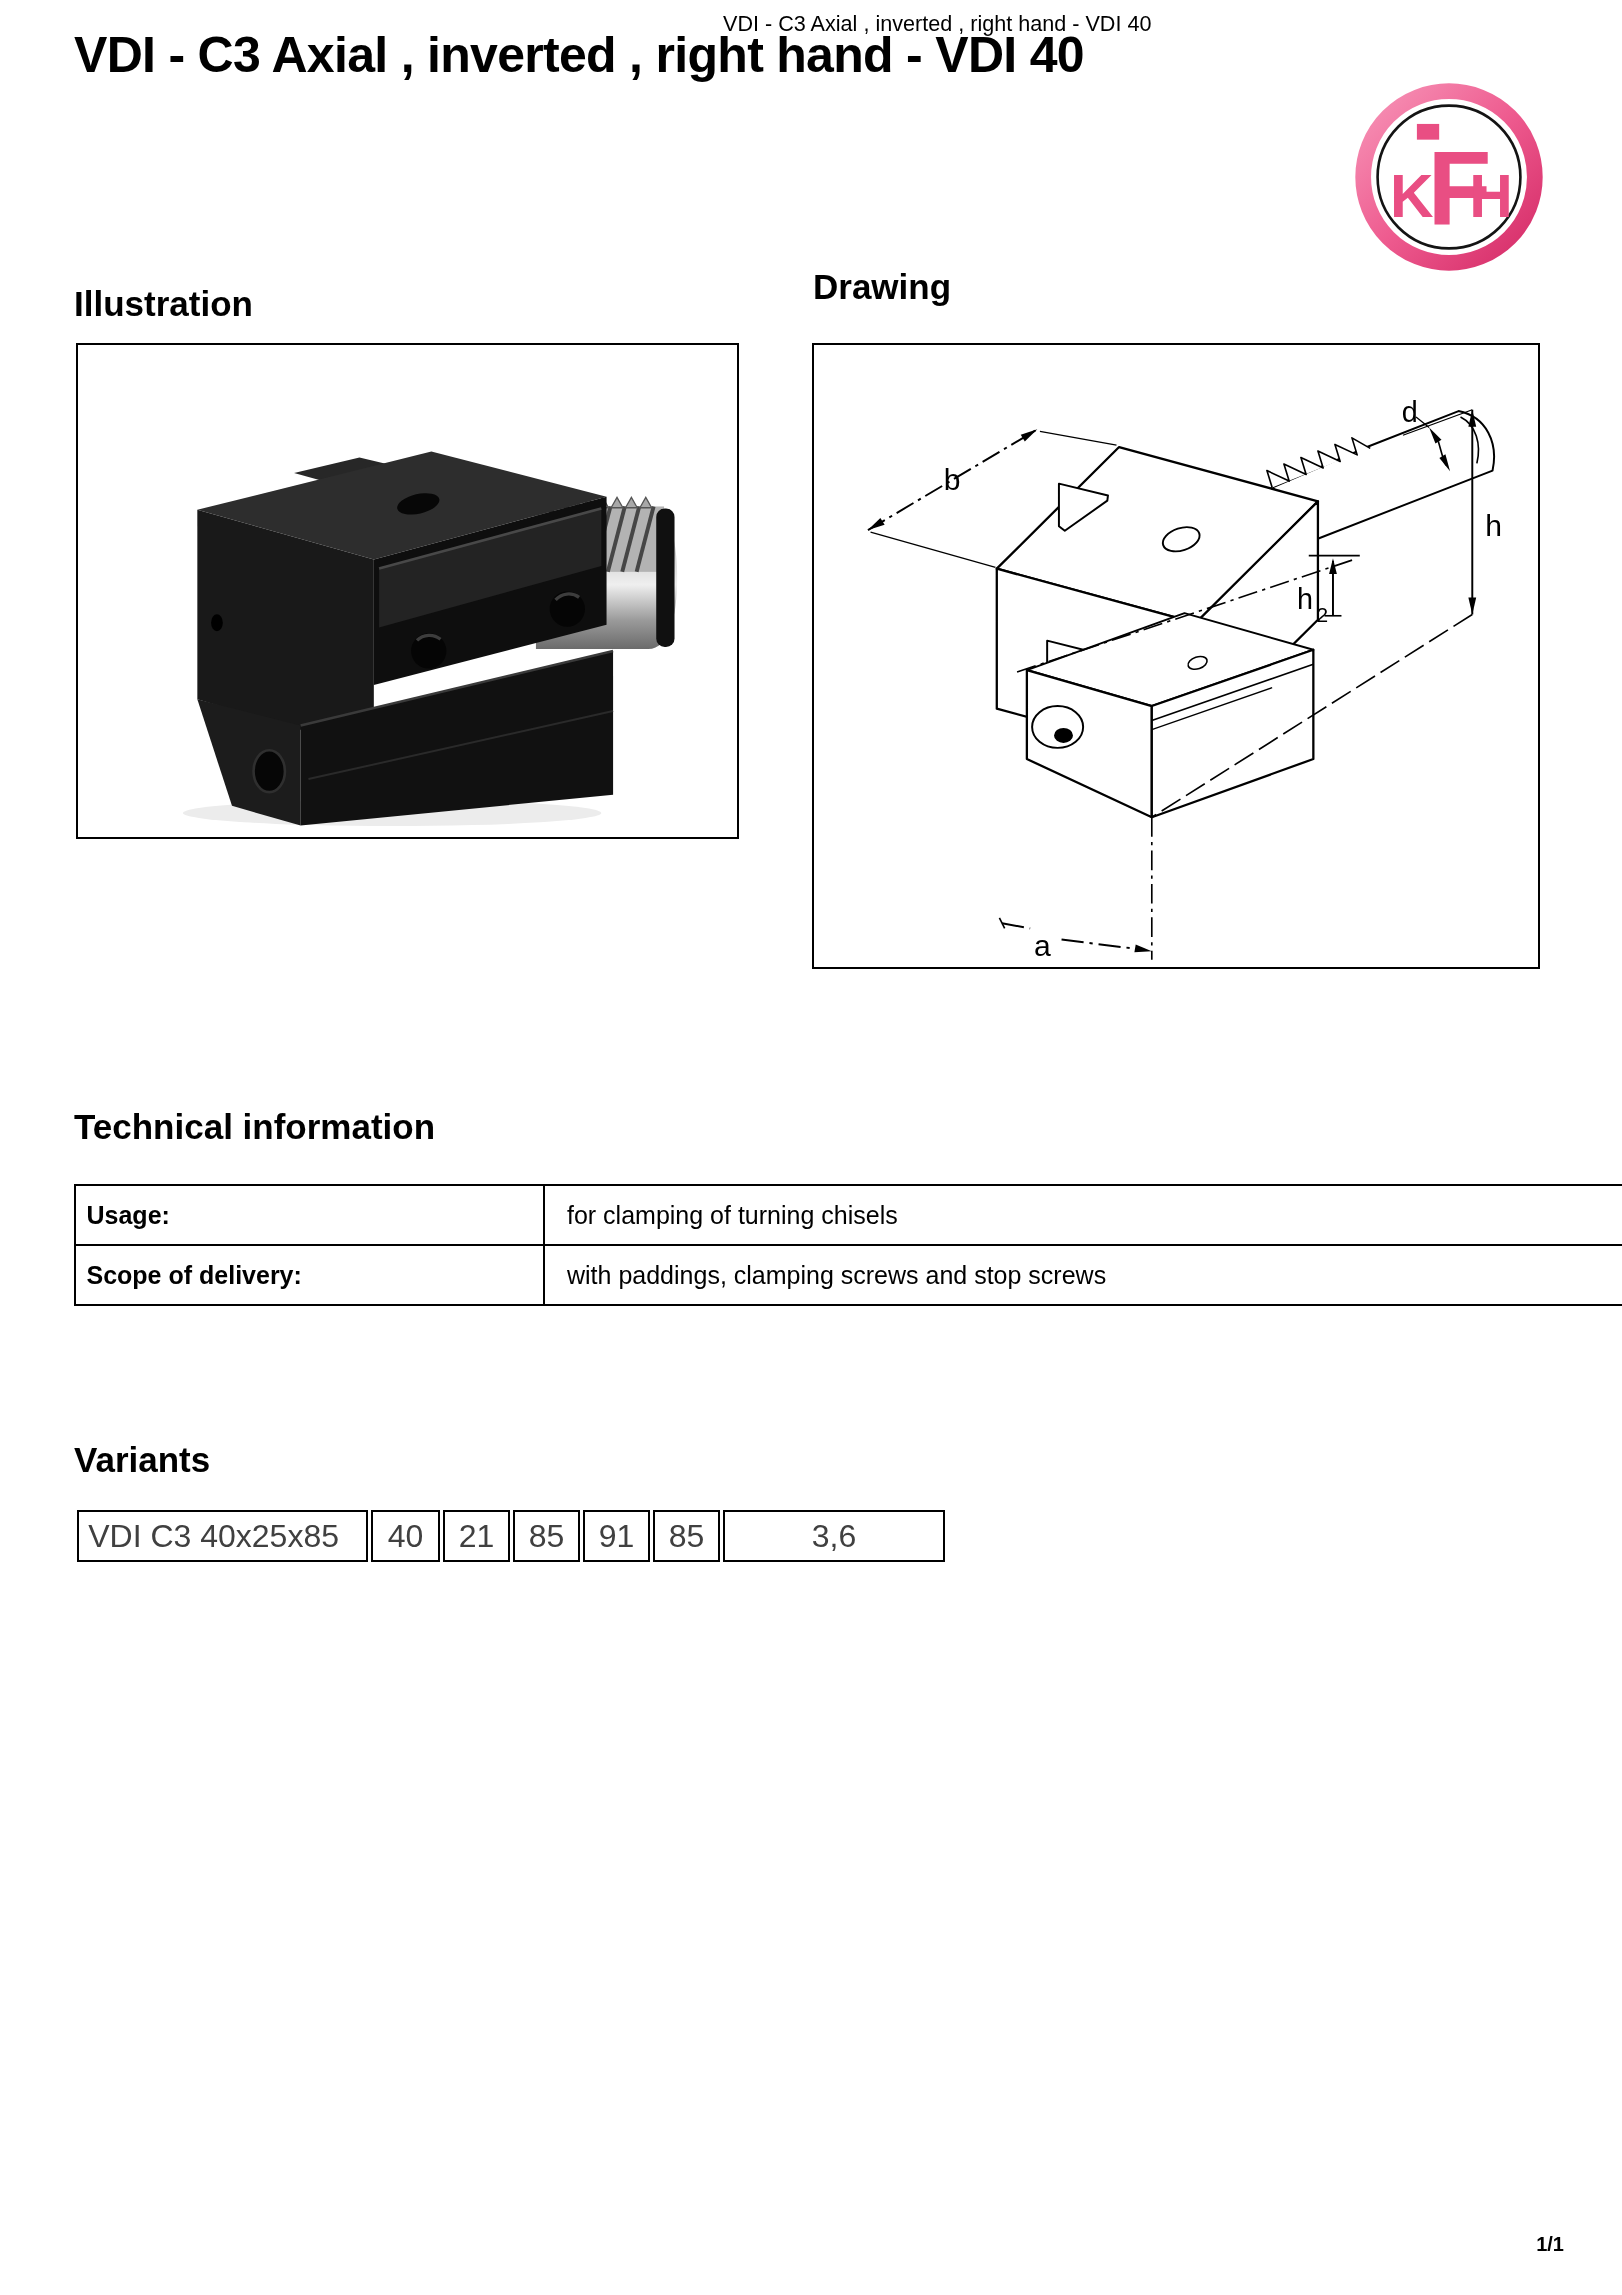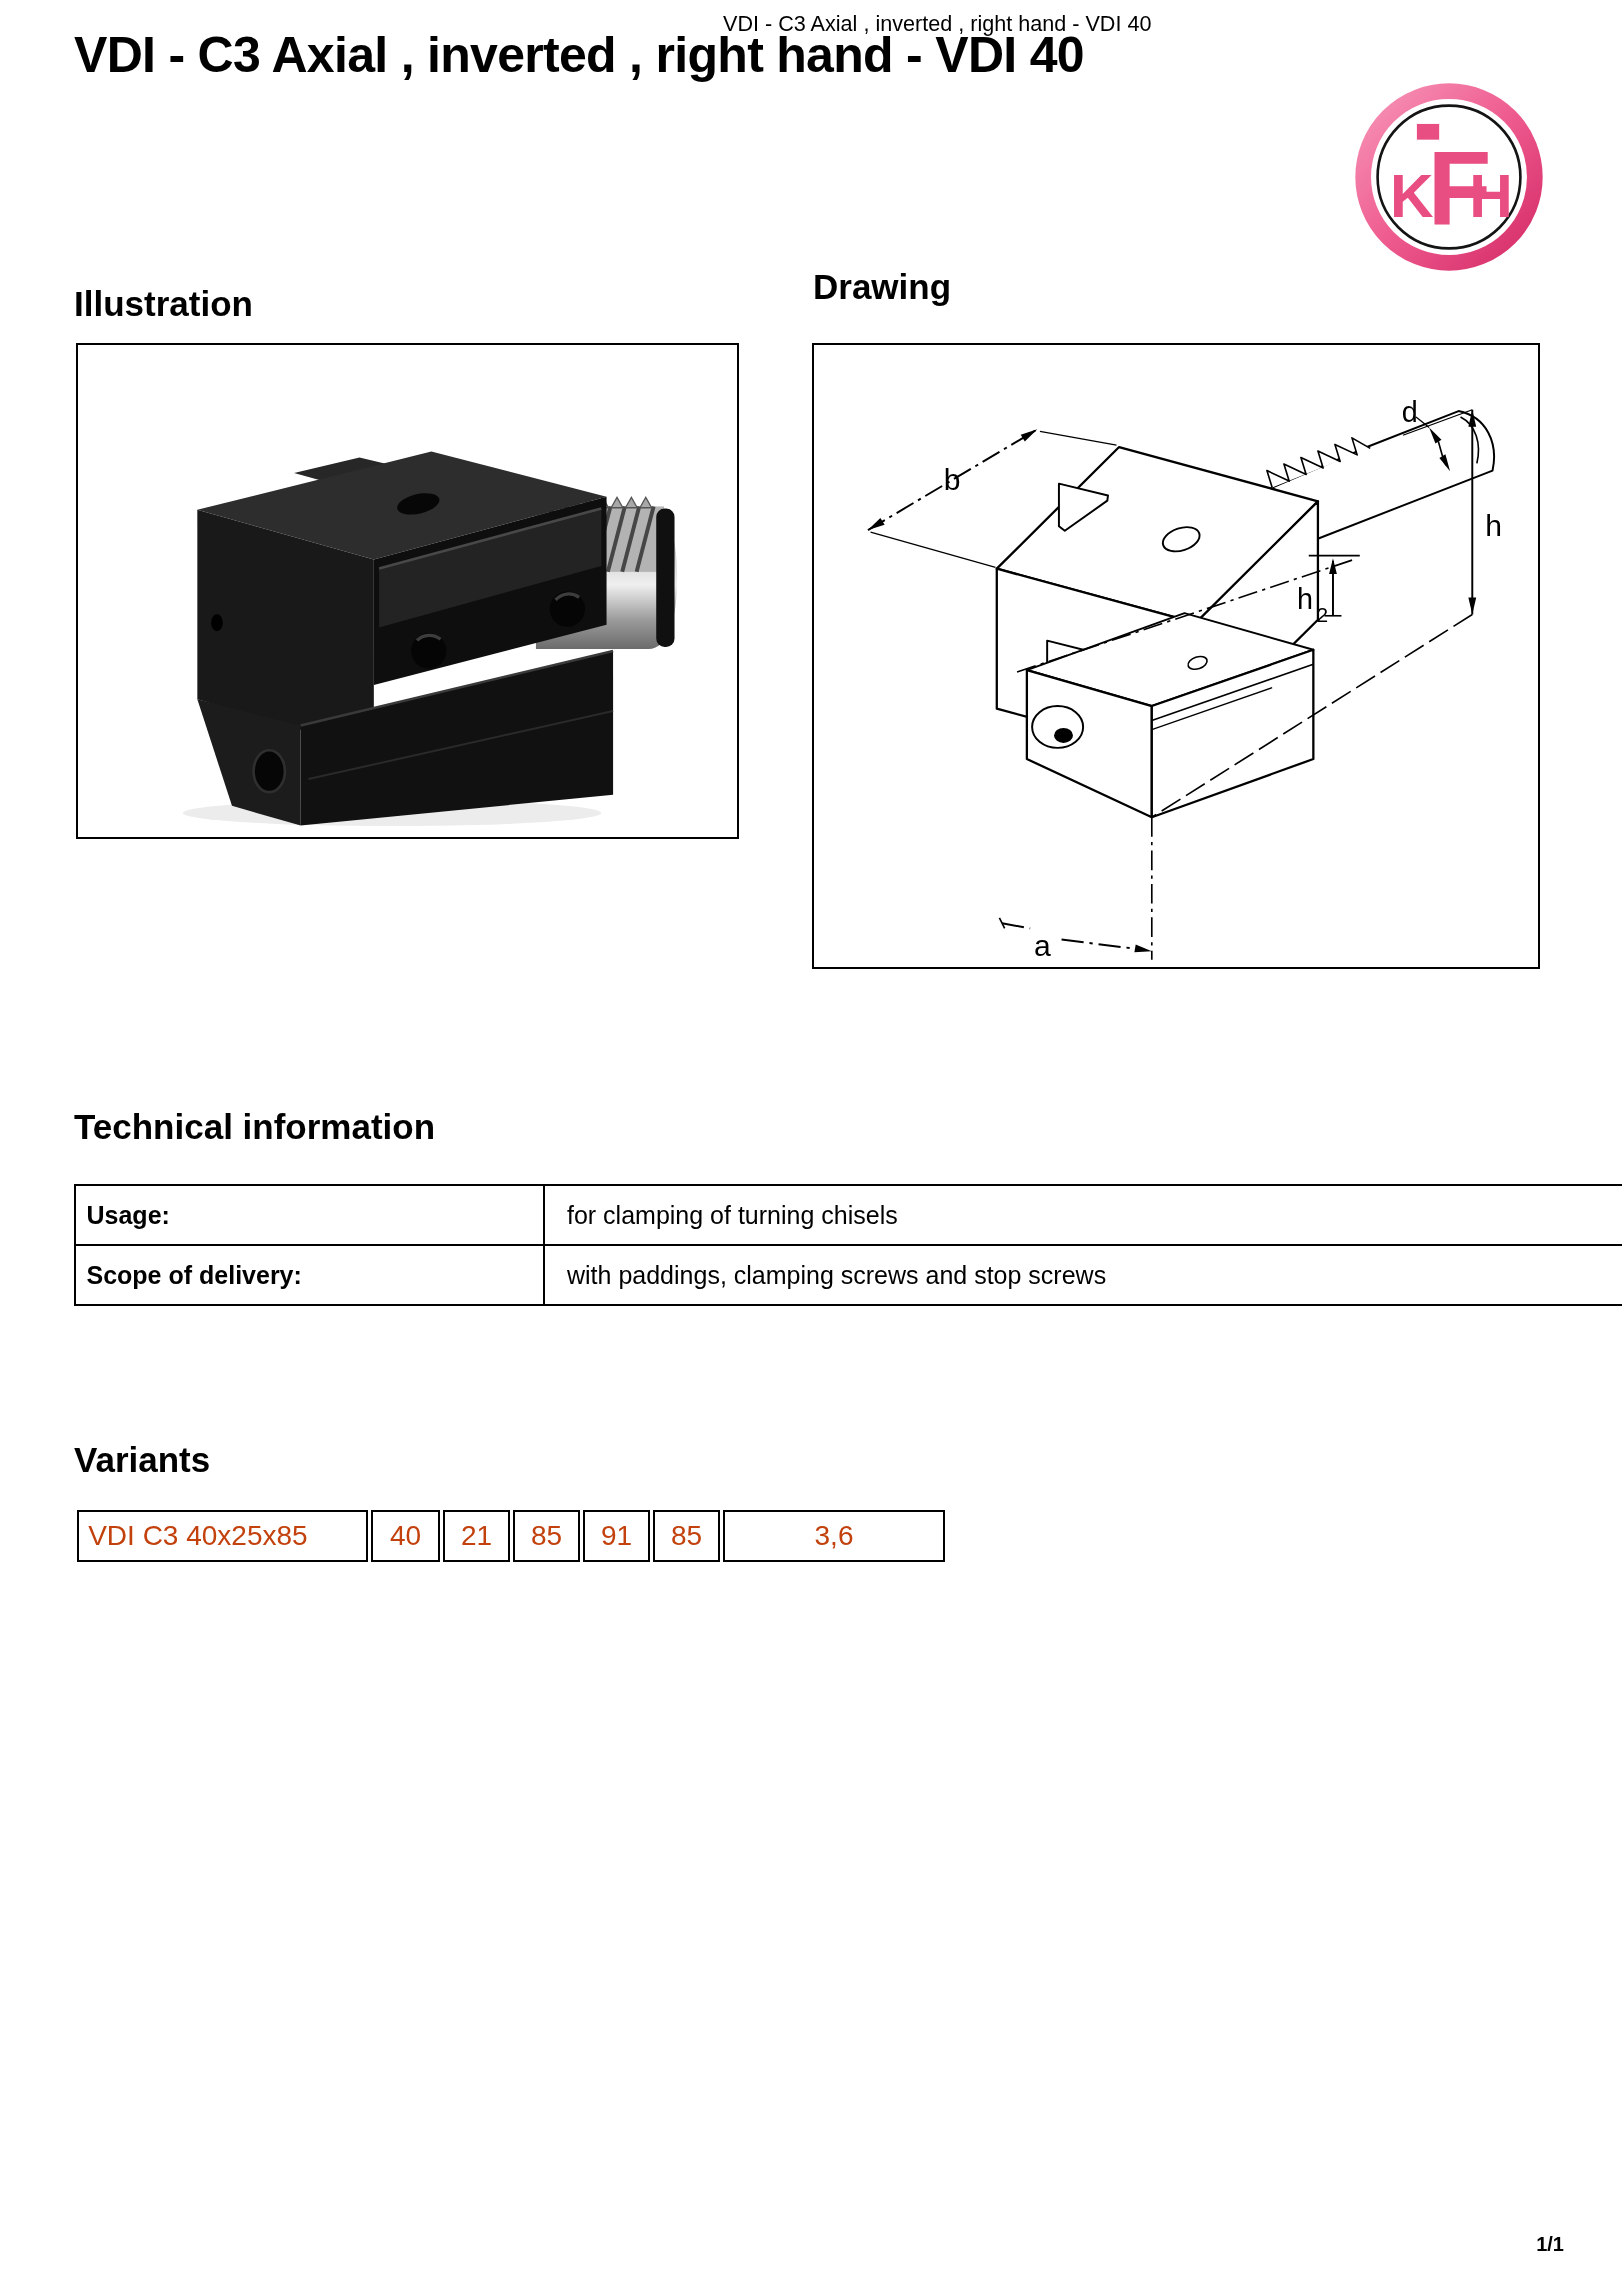--- a/index.html
+++ b/index.html
@@ -17,21 +17,21 @@
   .draw-box{position:absolute;left:812px;top:343px;width:724px;height:622px;border:2.6px solid #000;background:#fff;}
   .tech-table{position:absolute;left:74px;top:1184px;width:1606px;border-collapse:collapse;table-layout:fixed;}
   .tech-table td{border:2px solid #000;border-top-width:2.6px;border-bottom-width:2.6px;height:60px;
                  vertical-align:middle;font-size:25px;box-sizing:border-box;background:#fff;}
   .tech-table td.lab{font-weight:bold;padding-left:10.5px;}
   .tech-table td.val{padding-left:22px;}
   .variants-table{position:absolute;left:74px;top:1510px;border-collapse:separate;border-spacing:3.3px 0;table-layout:fixed;}
   .variants-table th,.variants-table td{border:2px solid #000;border-top-width:2.6px;border-bottom-width:2.6px;
                  box-sizing:border-box;background:#fff;}
   .variants-table th{height:89px;font-size:25px;font-weight:bold;color:#a6a6a6;text-align:center;vertical-align:middle;padding-bottom:18.3px;}
-  .variants-table td{height:52px;font-size:28px;color:#c2410c;text-align:center;vertical-align:middle;}
+  .variants-table td{height:52px;font-size:32px;color:#404040;text-align:center;vertical-align:middle;}
   .variants-table td.prod{text-align:left;padding-left:9.2px;}
   .page-number{position:absolute;left:1485px;top:2233px;width:79px;text-align:right;font-size:20px;font-weight:bold;}
   svg text{font-family:"Liberation Sans",sans-serif;}
 </style>
 </head>
 <body>
 
 <div class="page">
 
   <div class="running-header">VDI - C3 Axial , inverted , right hand - VDI 40</div>

